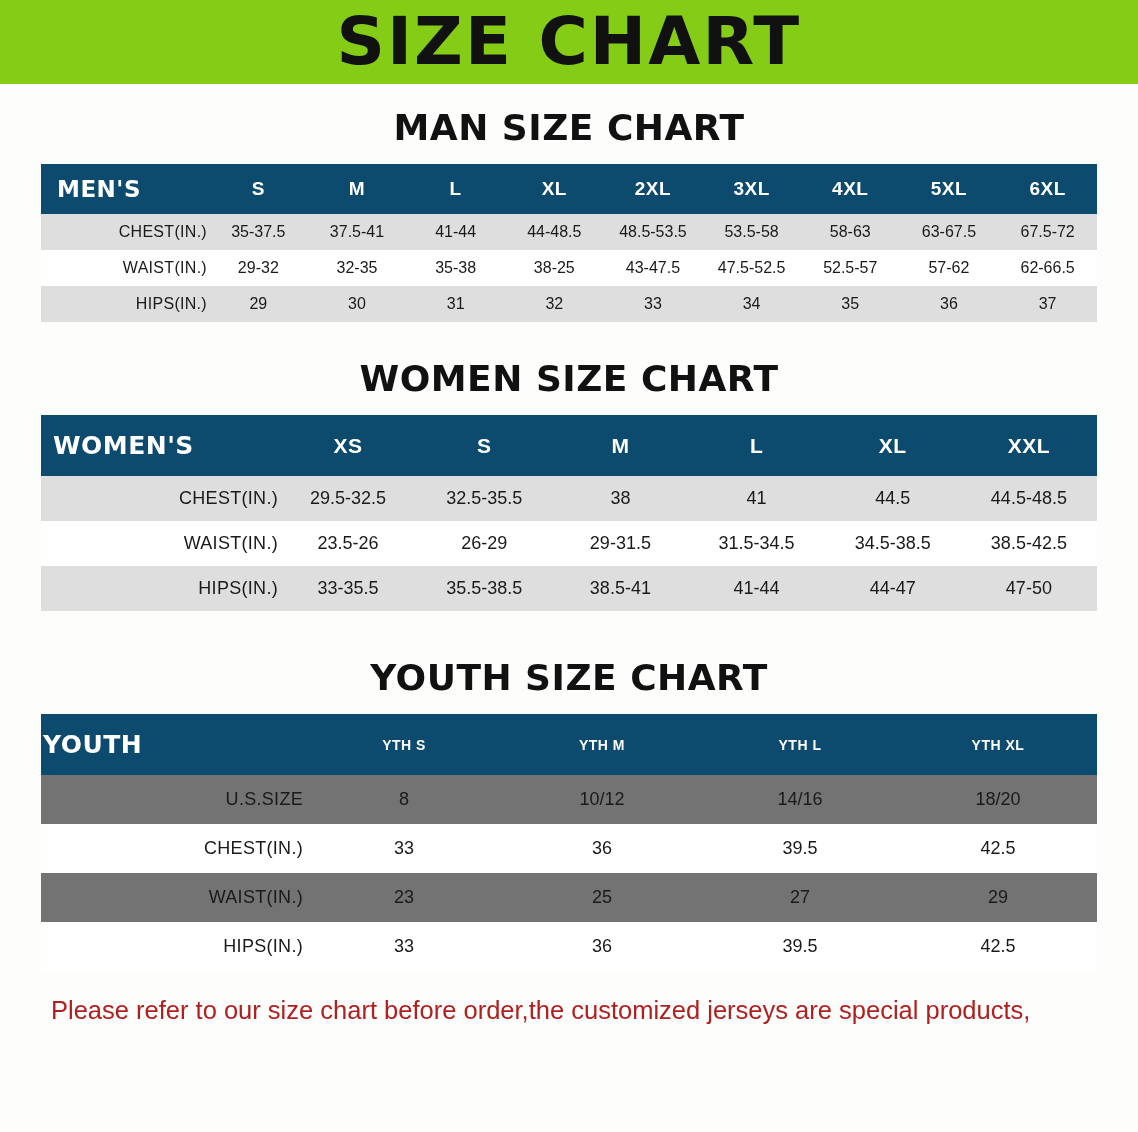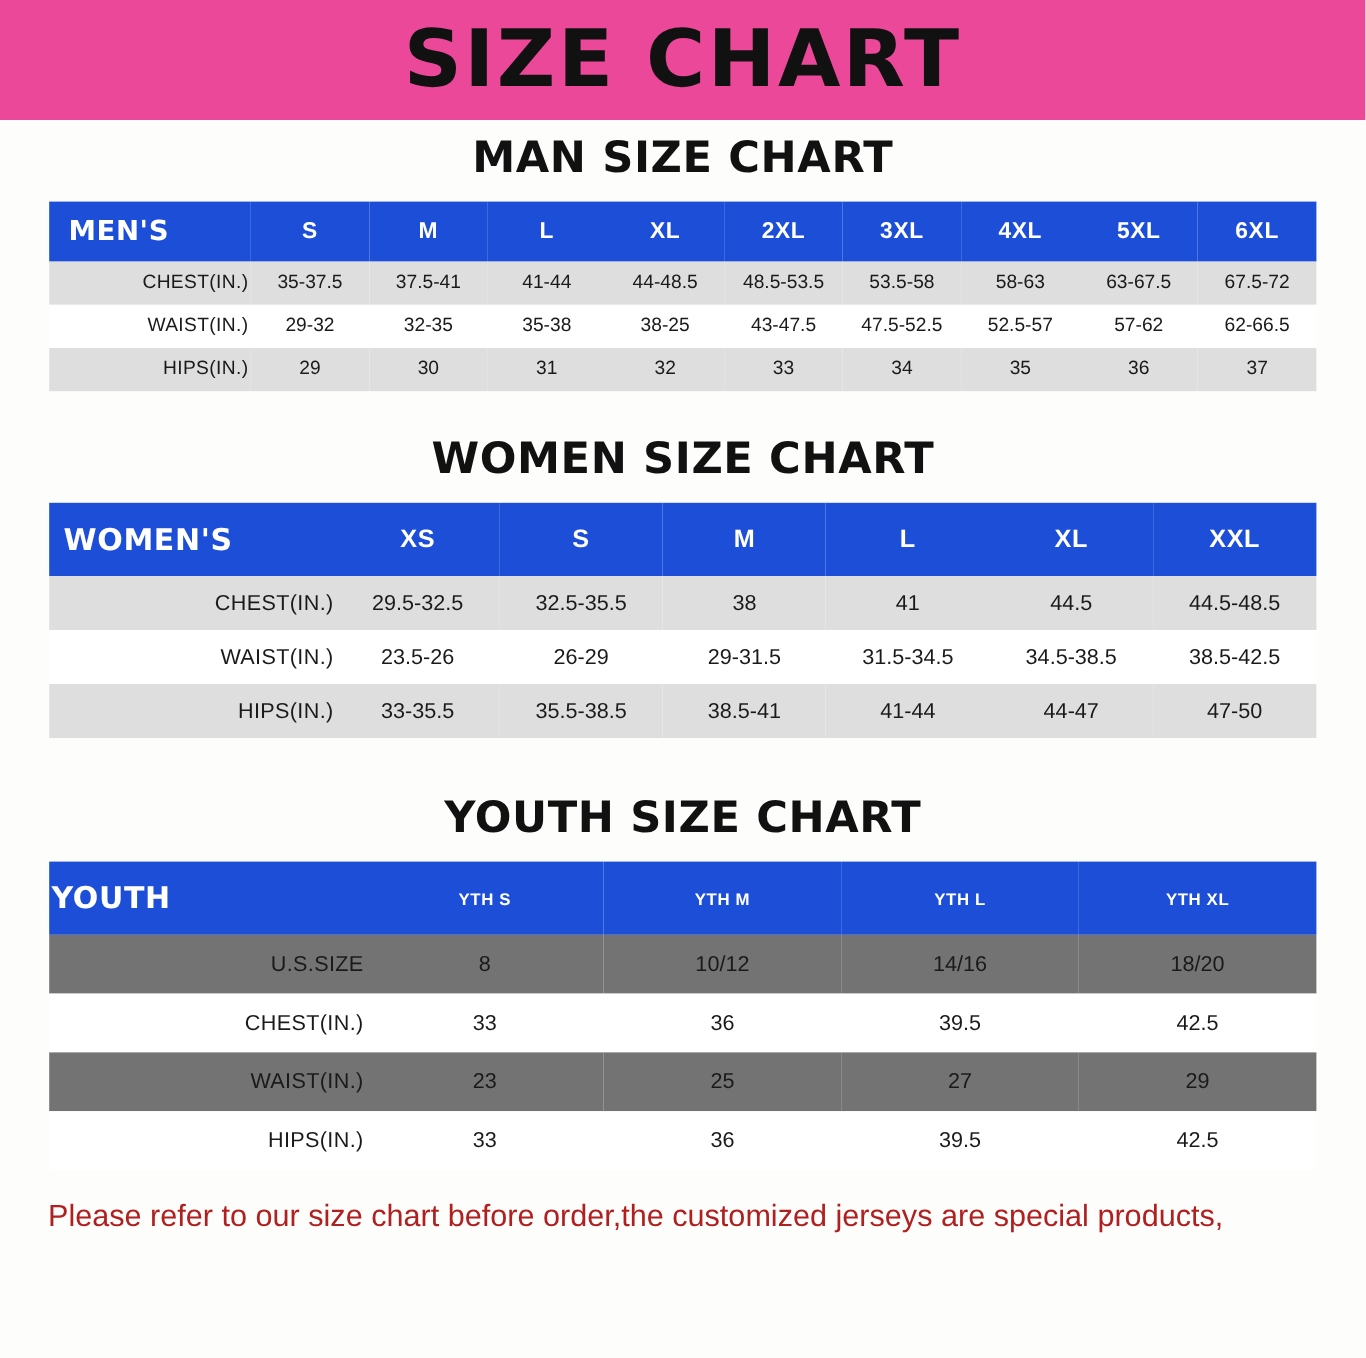--- a/index.html
+++ b/index.html
@@ -15,22 +15,22 @@
     overflow: hidden;
   }
   .page {
     position: relative;
     width: 1138px;
     height: 1132px;
     box-sizing: border-box;
   }
   
   .banner {
-    height: 100px;
-    background: #ec4899;
+    height: 84px;
+    background: #84cc16;
     display: flex;
     align-items: center;
     justify-content: center;
   }
   .banner-title {
     font-family: "DejaVu Sans", sans-serif;
     font-weight: bold;
     font-size: 66px;
     letter-spacing: 2px;
     color: #111;
@@ -39,33 +39,33 @@
   }
   
   .section-title {
     text-align: center;
     font-family: "DejaVu Sans", sans-serif;
     font-weight: bold;
     font-size: 36px;
     letter-spacing: 0.5px;
     color: #111;
   }
-  #man-title { margin-top: 11px; }
+  #man-title { margin-top: 23px; }
   #women-title { margin-top: 36px; }
   #youth-title { margin-top: 46px; }
 
   
   table {
     border-collapse: collapse;
     table-layout: fixed;
     margin: 0 auto;
     font-family: "Liberation Sans", sans-serif;
   }
   table thead tr {
-    background: #1d4ed8;
+    background: #0c4a6e;
     color: #fff;
     border-radius: 17px;
   }
   thead th {
     font-size: 19px;
     font-weight: bold;
     padding: 12px 2px;
     text-align: center;
     letter-spacing: 0.5px;
   }
@@ -113,21 +113,21 @@
 
   
   .note {
     margin: 22px 40px 0 40px;
     color: #b02020;
     font-family: "Liberation Sans", sans-serif;
     font-size: 25.5px;
     line-height: 1.38;
     text-align: left;
   }
-  .note-line { display: block; }
+  .note-line { display: block; margin-left: 11px; }
 </style>
 </head>
 <body>
 
 <div class="page">
 
   <div class="banner">
     <div class="banner-title">SIZE CHART</div>
   </div>
 

